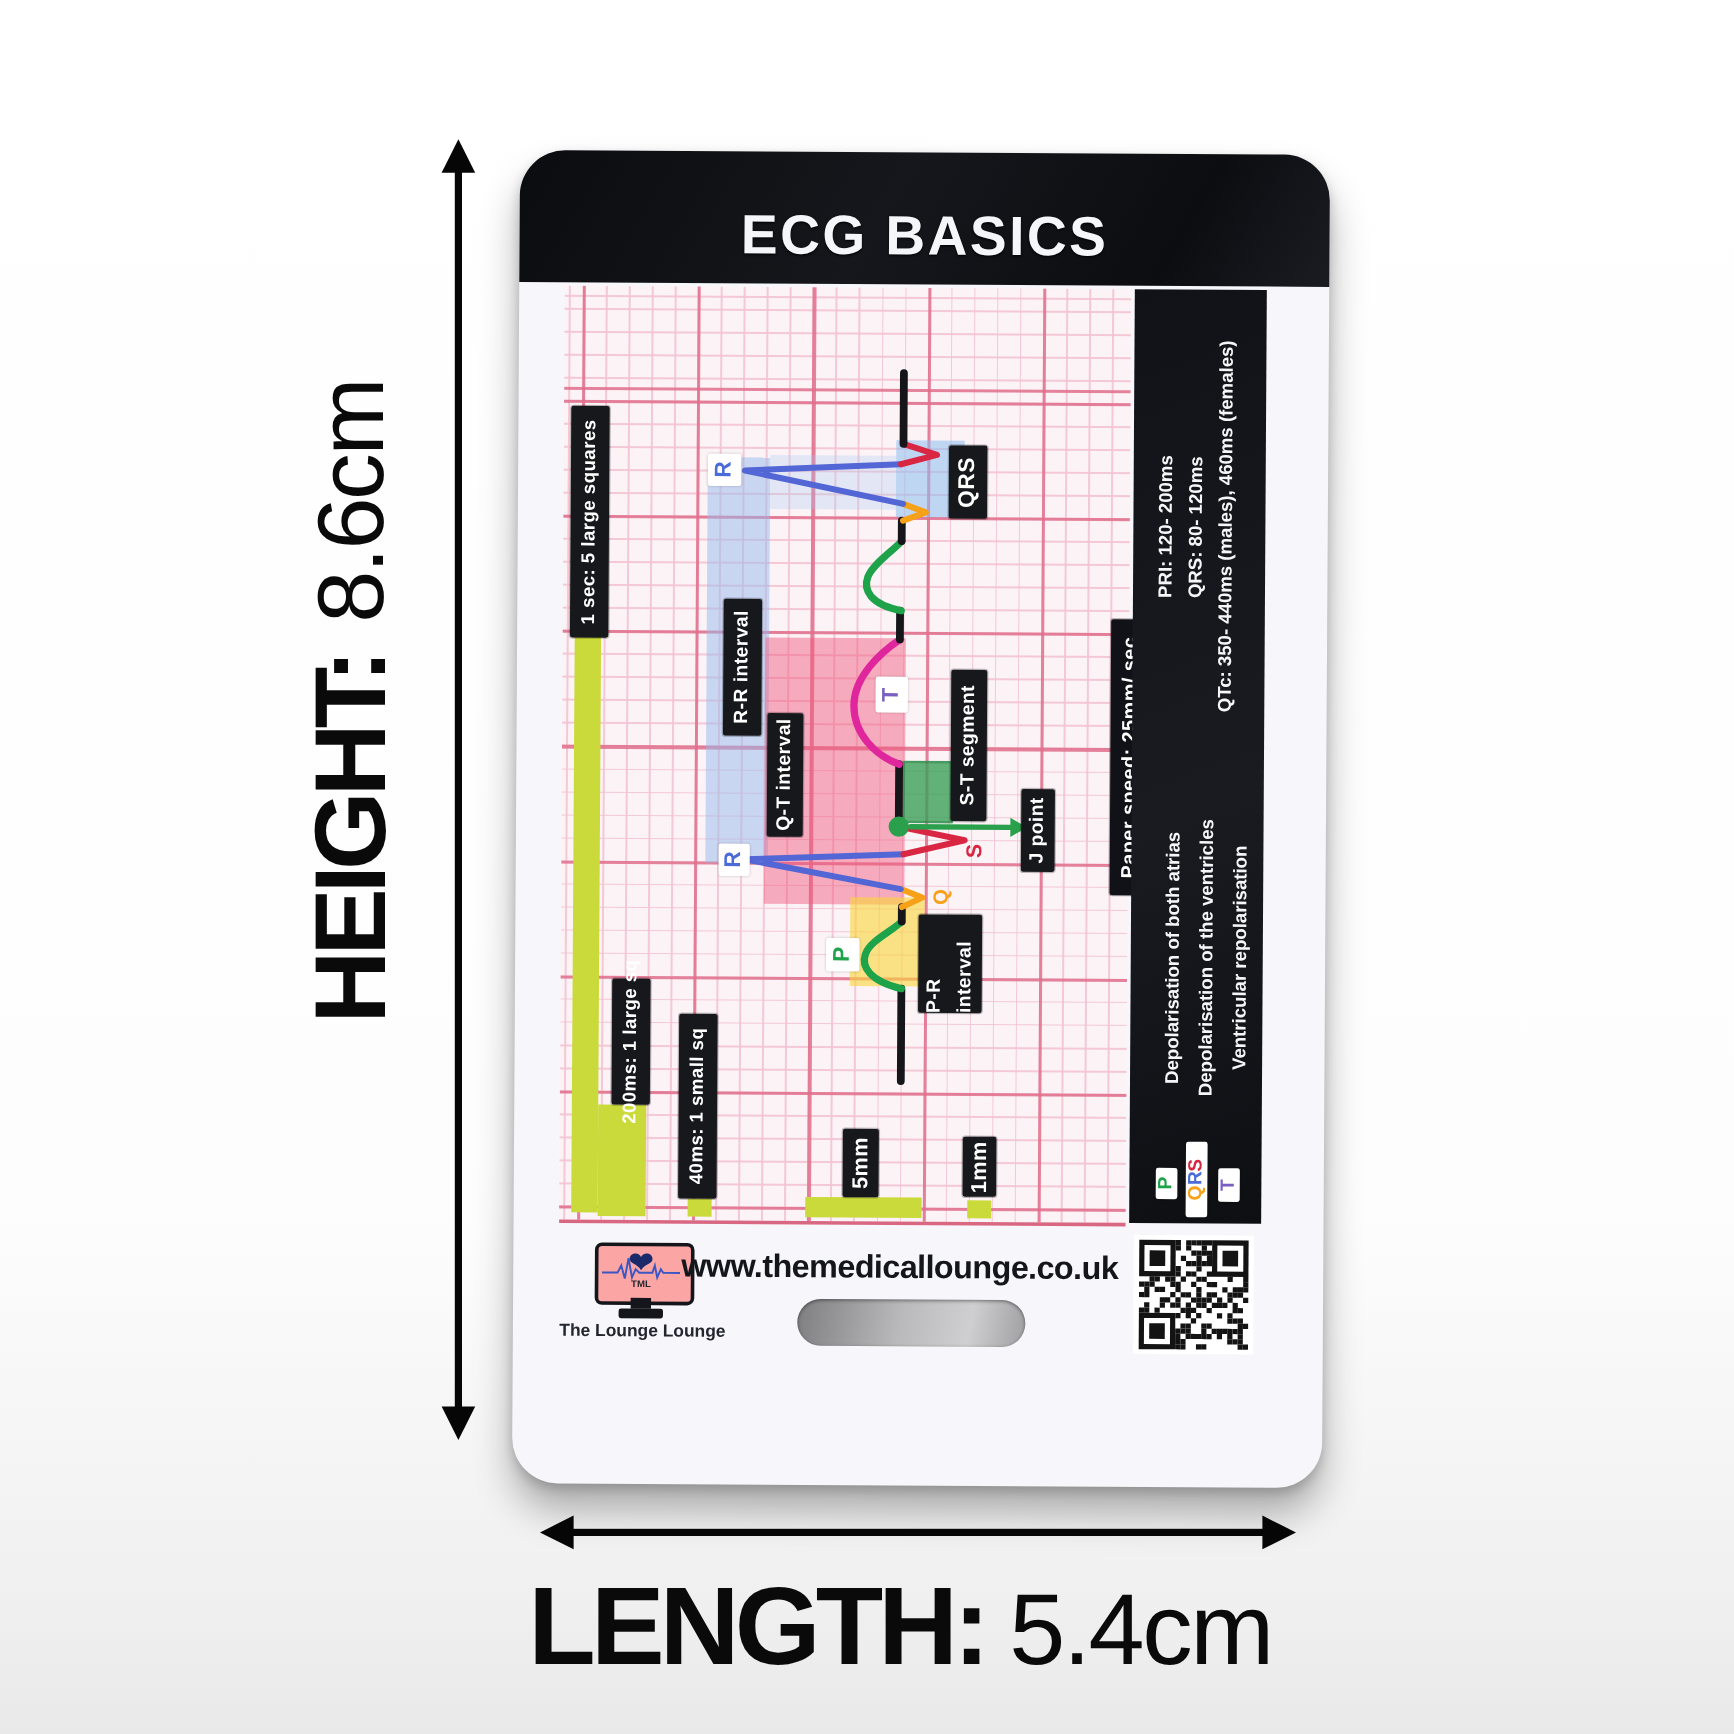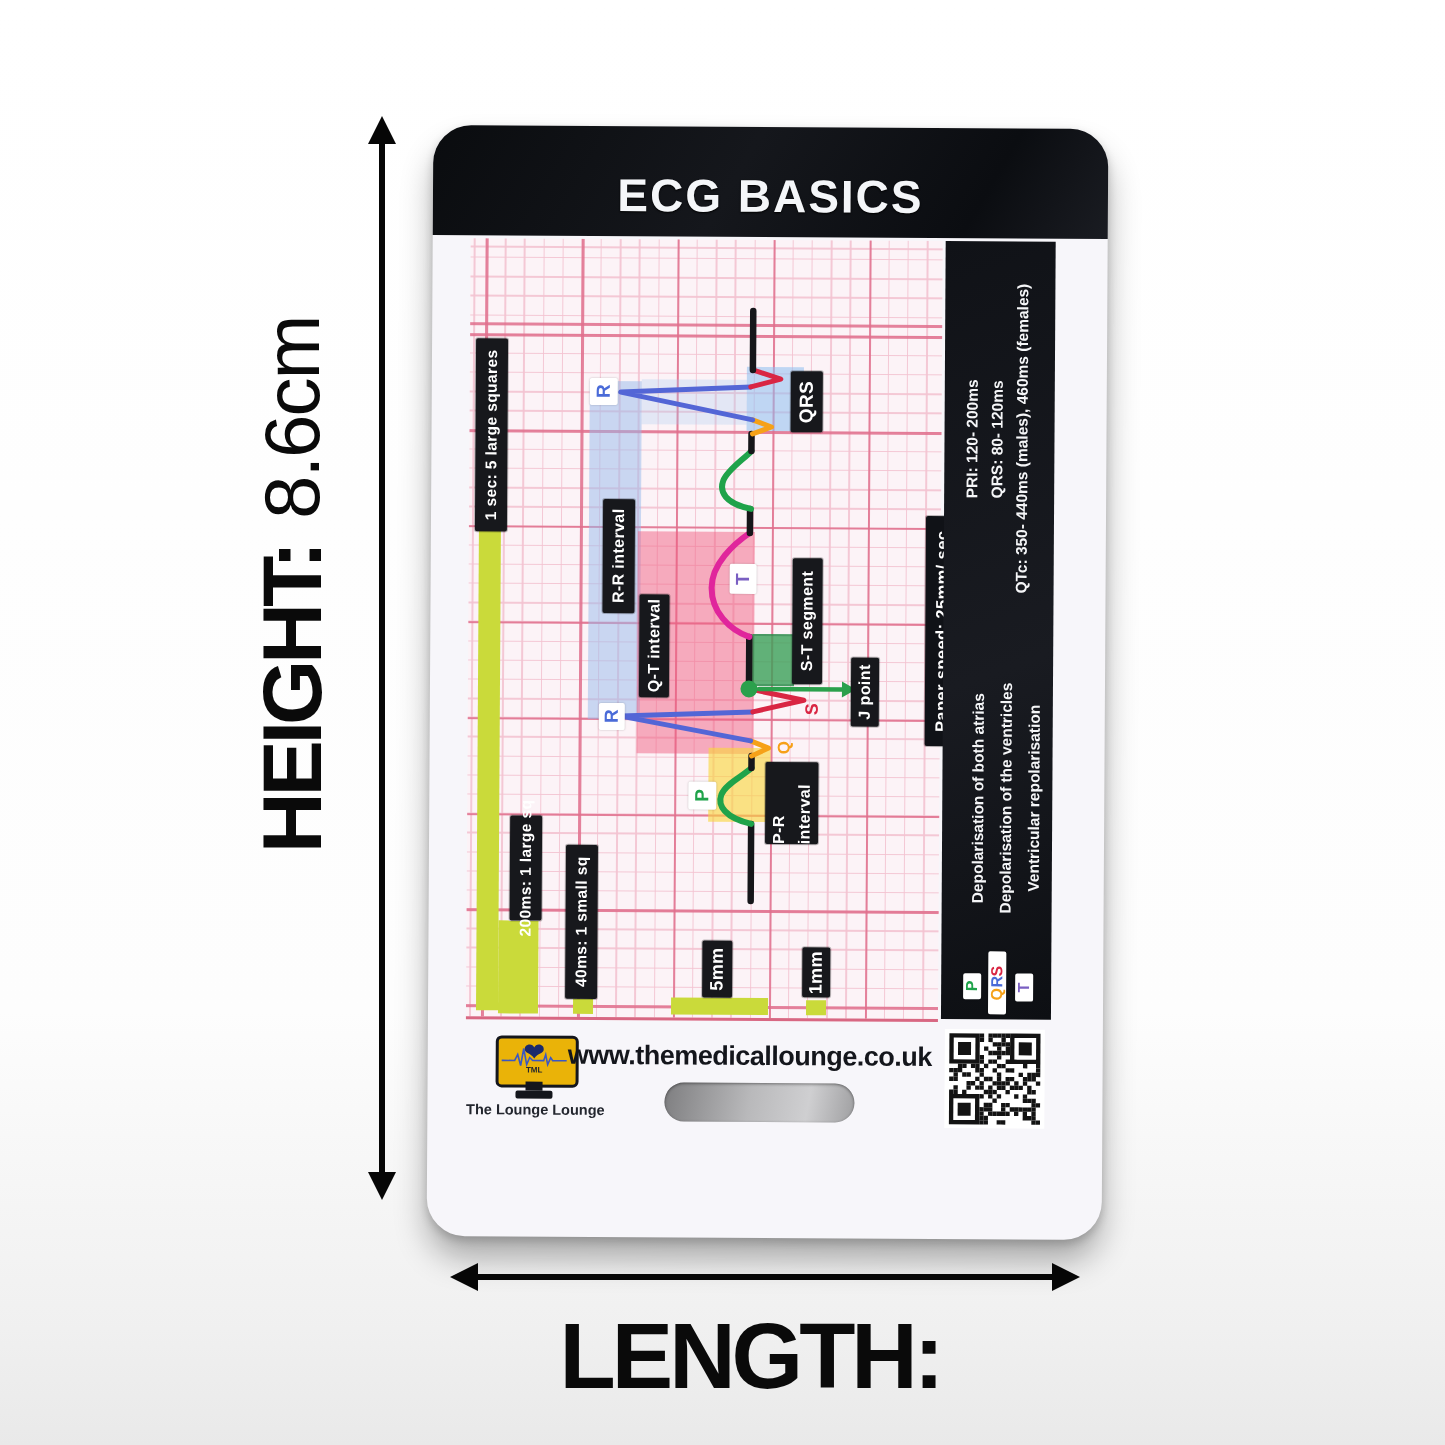--- a/index.html
+++ b/index.html
@@ -44,21 +44,21 @@
   
   .bar{position:absolute;background:#cada3a;}
   
   .ptext{color:#f5f6f8;font-weight:600;}
   
   .website{font-weight:bold;color:#14161c;letter-spacing:-0.5px;}
   .slot{position:absolute;left:237px;top:956px;width:190px;height:39px;border-radius:20px;
         background:linear-gradient(100deg,#7e7e80 0%,#b9b9bb 45%,#cfcfd1 75%,#9f9fa1 100%);
         box-shadow:inset 0 1px 3px rgba(0,0,0,0.45);}
   .monitor{position:absolute;left:68px;top:910px;width:77px;height:46px;border:3px solid #14161c;
-        border-radius:6px;background:#eab308;}
+        border-radius:6px;background:#fca5a5;}
   .brandname{position:absolute;left:38px;top:976px;width:140px;text-align:center;
         font-size:14.5px;font-weight:600;color:#23262e;}
   
   .dimline-v{position:absolute;left:379px;top:140px;width:6px;height:1036px;background:#060606;}
   .tri{position:absolute;width:0;height:0;}
   .heavy{font-weight:bold;letter-spacing:-4px;color:#0a0a0a;}
   .light{font-weight:normal;letter-spacing:-2px;color:#0a0a0a;}
 </style>
 </head>
 <body>
@@ -322,13 +322,14 @@
   <span class="heavy" style="font-size:84px;">HEIGHT:</span>
   <span class="light" style="font-size:78px;margin-top:26px;">8.6cm</span>
 </div>
 
 <div class="abs" style="left:474px;top:1274px;width:582px;height:6px;background:#060606;"></div>
 <div class="tri" style="left:450px;top:1263px;border-top:14px solid transparent;border-bottom:14px solid transparent;border-right:28px solid #060606;"></div>
 <div class="tri" style="left:1052px;top:1263px;border-top:14px solid transparent;border-bottom:14px solid transparent;border-left:28px solid #060606;"></div>
 
 <div class="abs" style="left:300px;top:1304px;width:900px;display:flex;align-items:baseline;justify-content:center;gap:20px;">
   <span class="heavy" style="font-size:92px;">LENGTH:</span>
+  <span class="light" style="font-size:84px;">5.4cm</span>
 </div>
 
 </body></html>

